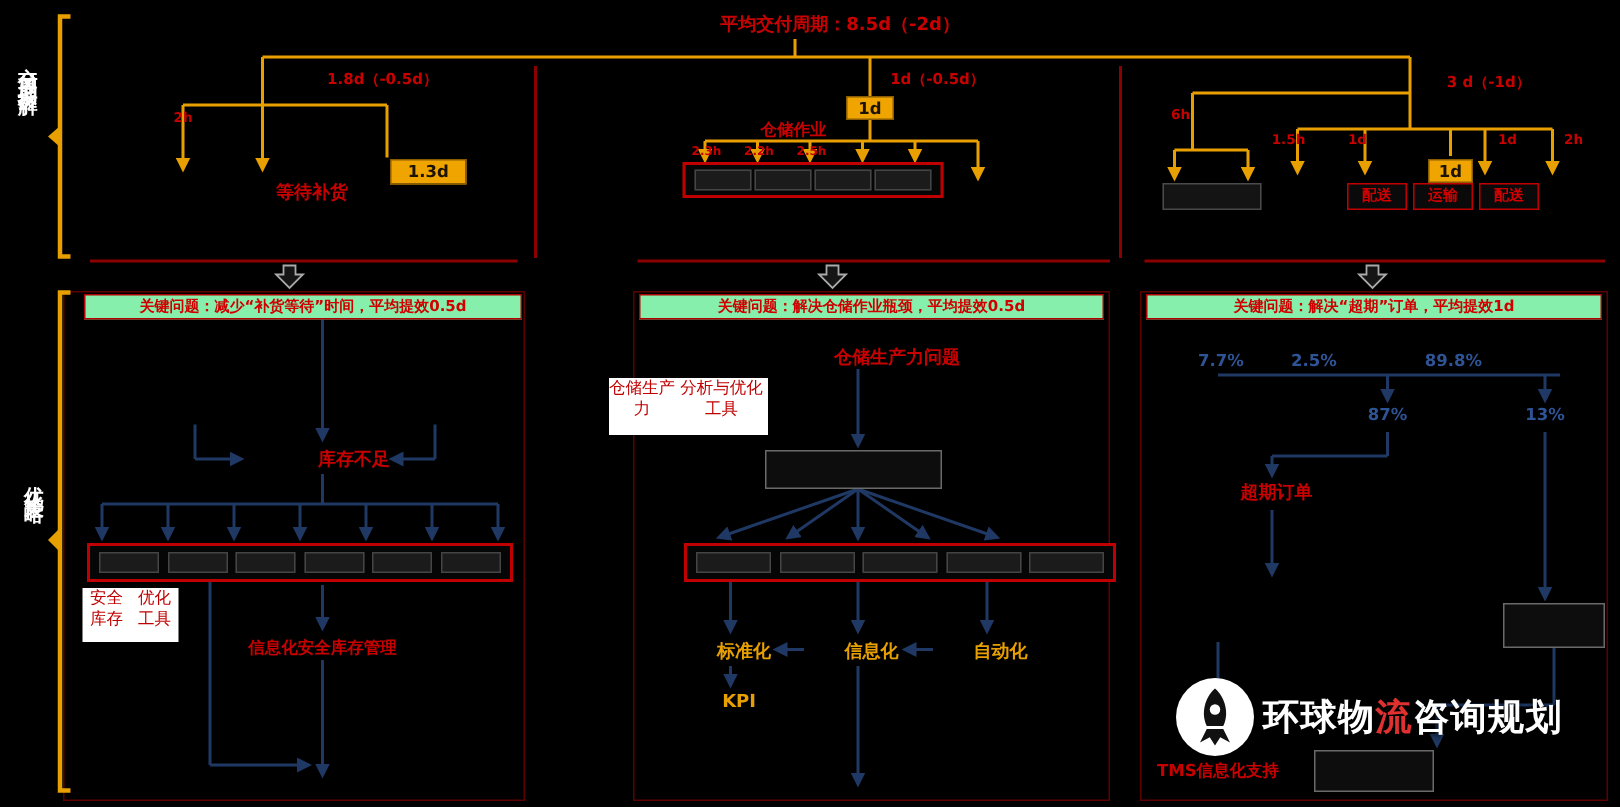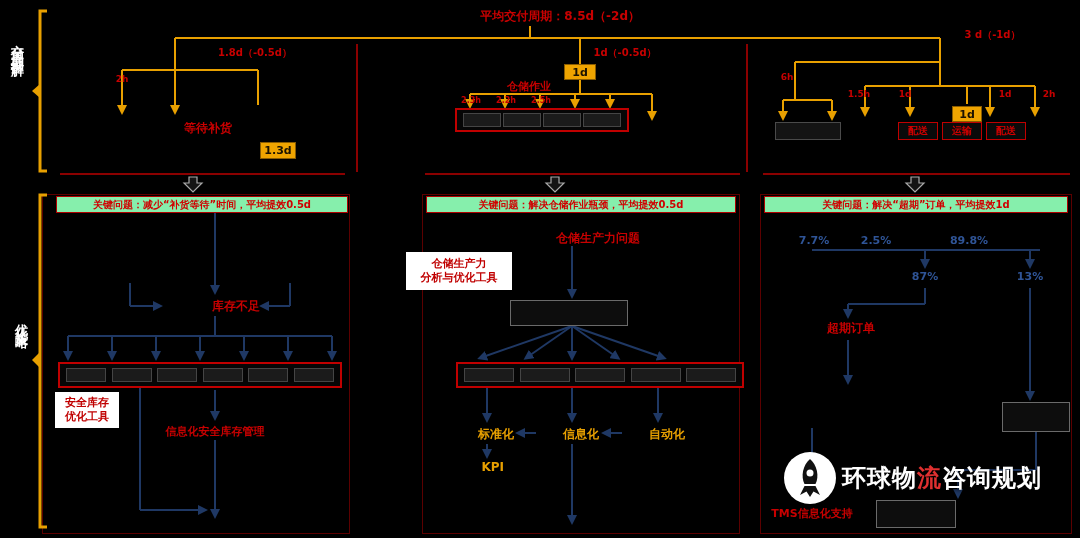--- a/index.html
+++ b/index.html
@@ -8,22 +8,22 @@
   .c{position:absolute;box-sizing:border-box;}
   .tc{text-align:center;}
   .red{color:#C80000;font-weight:700;}
   .yel{color:#E8A000;font-weight:700;}
   .blu{color:#2F5496;font-weight:700;}
   .f8{font-size:8px;}.f9{font-size:9px;}.f10{font-size:10px;}.f11{font-size:11px;}.f12{font-size:12px;text-align:right;}
   .hdr{border:1px solid #B00000;color:#D00000;font-weight:700;font-size:10px;line-height:15px;
        text-align:center;background:#86efac;white-space:nowrap;overflow:hidden;}
   .badge{background:#EFA400;color:#1c1300;font-weight:700;text-align:center;border:1px solid #8a5c00;
          font-size:11px;line-height:15px;}
-  .wbox{background:#fff;color:#C00000;font-weight:700;text-align:center;display:flex;
-        flex-direction:column;justify-content:center;line-height:1.3;font-size:11px;}
+  .wbox{background:#fff;color:#C00000;font-weight:400;text-align:center;display:flex;
+        flex-direction:row;justify-content:center;line-height:1.3;font-size:11px;}
   .obox{background:#0d0d0d;border:1px solid #6a6a6a;}
   .dkbox{background:#141414;border:1px solid #4a4a4a;}
   .rbox{border:2px solid #C00000;display:flex;align-items:center;justify-content:space-between;
         padding:3px 6px;background:#060606;}
   .rcell{background:#1b1b1b;border:1px solid #454545;height:12px;}
   .colb{border:1px solid #5C0000;}
   .rtag{border:1.5px solid #C00000;color:#D00000;font-weight:700;font-size:10px;text-align:center;
         line-height:15px;background:#0a0a0a;}
   .vlabel{color:#fff;font-weight:700;writing-mode:vertical-rl;text-orientation:upright;
           letter-spacing:4px;font-size:13px;}
@@ -129,37 +129,37 @@
     </g>
   </svg>
 
   <div class="c vlabel" style="left:8px;top:34px;height:134px;">交付周期拆解</div>
   <div class="c vlabel" style="left:12px;top:314px;height:100px;">优化策略</div>
 
   <div class="c tc red f12" style="left:420px;top:8px;width:220px;">平均交付周期：8.5d（-2d）</div>
 
   <div class="c tc red f10" style="left:200px;top:46px;width:110px;">1.8d（-0.5d）</div>
   <div class="c tc red f9" style="left:110px;top:74px;width:24px;">2h</div>
-  <div class="c badge" style="left:260px;top:106px;width:36px;height:17px;margin-top:36px;">1.3d</div>
+  <div class="c badge" style="left:260px;top:106px;width:51px;height:17px;">1.3d</div>
   <div class="c tc red f12" style="left:132px;top:120px;width:100px;">等待补货</div>
 
   <div class="c tc red f10" style="left:585px;top:46px;width:80px;">1d（-0.5d）</div>
   <div class="c badge" style="left:564px;top:64px;width:32px;height:16px;">1d</div>
   <div class="c tc red f11" style="left:498px;top:79px;width:62px;">仓储作业</div>
   <div class="c tc red f8" style="left:458px;top:96px;width:26px;">2.3h</div>
   <div class="c tc red f8" style="left:493px;top:96px;width:26px;">2.2h</div>
   <div class="c tc red f8" style="left:528px;top:96px;width:26px;">2.5h</div>
   <div class="c rbox" style="left:455px;top:108px;width:174px;height:24px;">
     <div class="rcell" style="width:36px;"></div>
     <div class="rcell" style="width:36px;"></div>
     <div class="rcell" style="width:36px;"></div>
     <div class="rcell" style="width:36px;"></div>
   </div>
 
-  <div class="c tc red f10" style="left:945px;top:28px;width:95px;">3 d（-1d）</div>
+  <div class="c tc red f10" style="left:945px;top:48px;width:95px;">3 d（-1d）</div>
   <div class="c tc red f9" style="left:776px;top:72px;width:22px;">6h</div>
   <div class="c tc red f9" style="left:845px;top:89px;width:28px;">1.5h</div>
   <div class="c tc red f9" style="left:894px;top:89px;width:22px;">1d</div>
   <div class="c tc red f9" style="left:994px;top:89px;width:22px;">1d</div>
   <div class="c tc red f9" style="left:1038px;top:89px;width:22px;">2h</div>
   <div class="c badge" style="left:952px;top:106px;width:30px;height:16px;">1d</div>
   <div class="c dkbox" style="left:775px;top:122px;width:66px;height:18px;"></div>
   <div class="c rtag" style="left:898px;top:122px;width:40px;height:18px;">配送</div>
   <div class="c rtag" style="left:942px;top:122px;width:40px;height:18px;">运输</div>
   <div class="c rtag" style="left:986px;top:122px;width:40px;height:18px;">配送</div>

